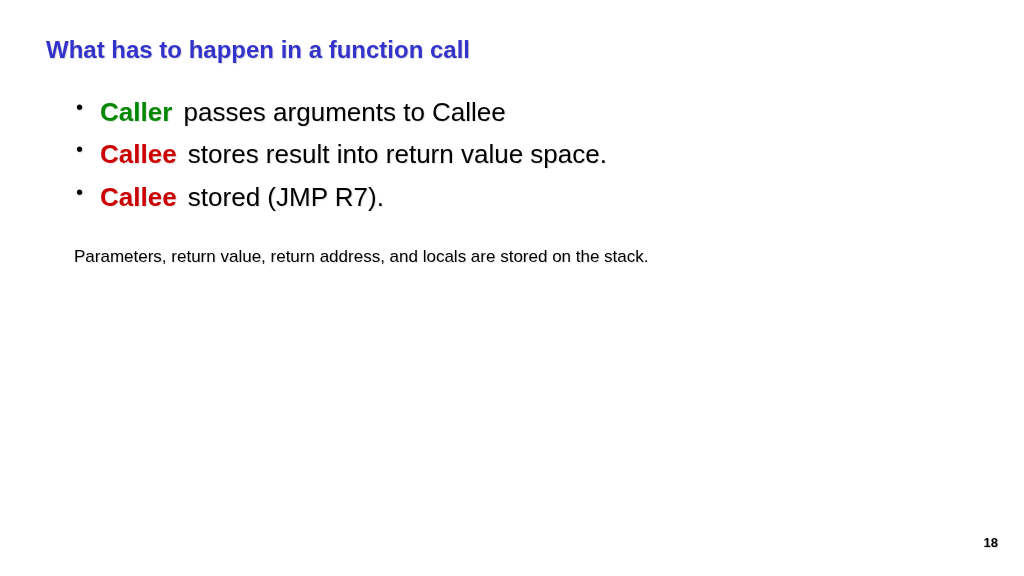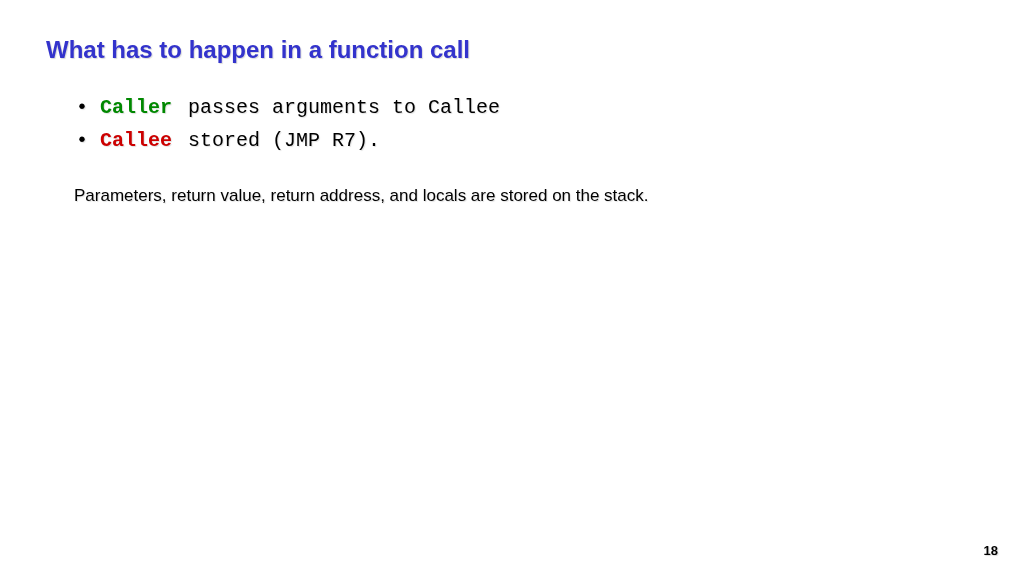--- a/index.html
+++ b/index.html
@@ -21,27 +21,26 @@
       font-weight: bold;
       margin-bottom: 28px;
       text-shadow: 1px 1px 1px rgba(0,0,0,0.15);
     }
     .bullet-list {
       list-style: none;
       margin-left: 30px;
       margin-bottom: 30px;
     }
     .bullet-list li {
-      font-size: 20px;
+      font-size: 26px;
       line-height: 1.55;
       color: #000000;
       position: relative;
       padding-left: 22px;
       text-shadow: 1px 1px 1px rgba(0,0,0,0.12);
-      font-family: Liberation Mono, monospace;
     }
     .bullet-list li::before {
       content: "•";
       position: absolute;
       left: 0;
       top: 0;
       color: #000000;
       font-size: 20px;
     }
     .role-caller {
@@ -53,37 +52,40 @@
       font-weight: bold;
     }
     .summary-text {
       margin-left: 30px;
       font-size: 17px;
       color: #000000;
       text-shadow: 1px 1px 1px rgba(0,0,0,0.12);
     }
     .page-number {
       position: absolute;
-      bottom: 20px;
+      bottom: 28px;
       right: 28px;
       font-size: 13px;
       font-weight: bold;
       color: #000000;
       text-shadow: 1px 1px 1px rgba(0,0,0,0.15);
     }
   </style>
 </head>
 <body>
 
 <h1 class="slide-title">What has to happen in a function call</h1>
 
 <ul class="bullet-list">
   <li>
     <span class="role-caller">Caller</span><span> passes arguments to Callee</span>
   </li>
   <li>
+    <span class="role-callee">Callee</span><span> stores result into return value space.</span>
+  </li>
+  <li>
     <span class="role-callee">Callee</span><span> stored (JMP R7).</span>
   </li>
 </ul>
 
 <p class="summary-text">Parameters, return value, return address, and locals are stored on the stack.</p>
 
 <div class="page-number">18</div>
 
 </body></html>

